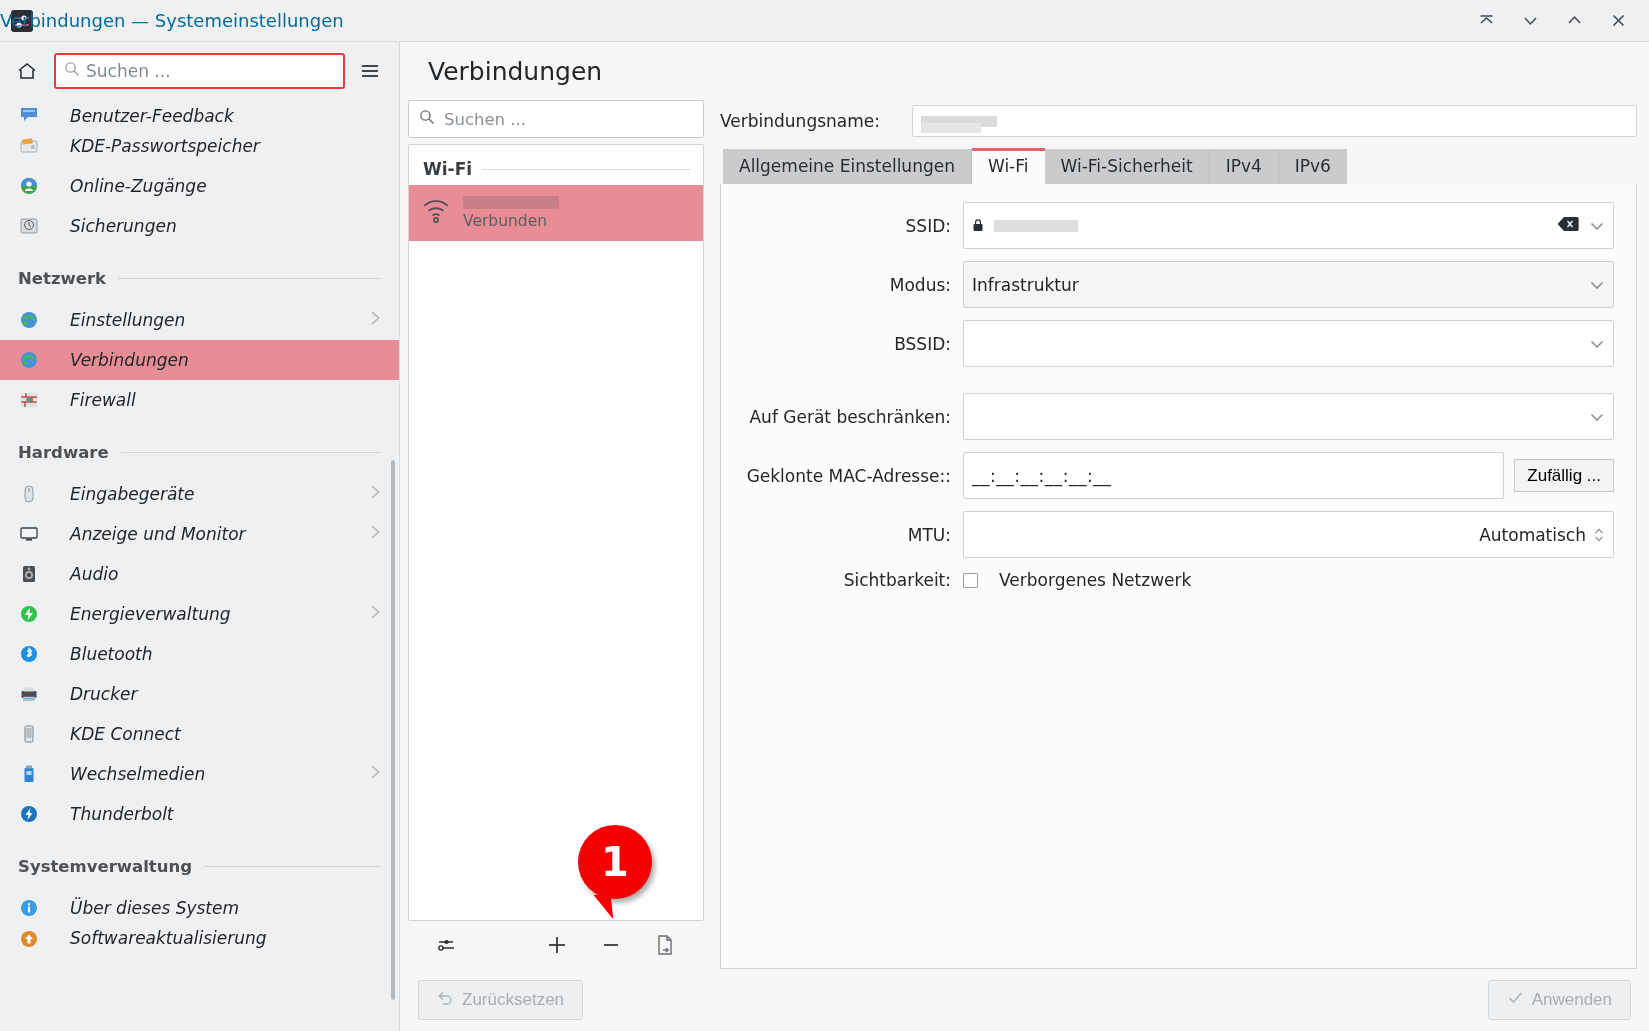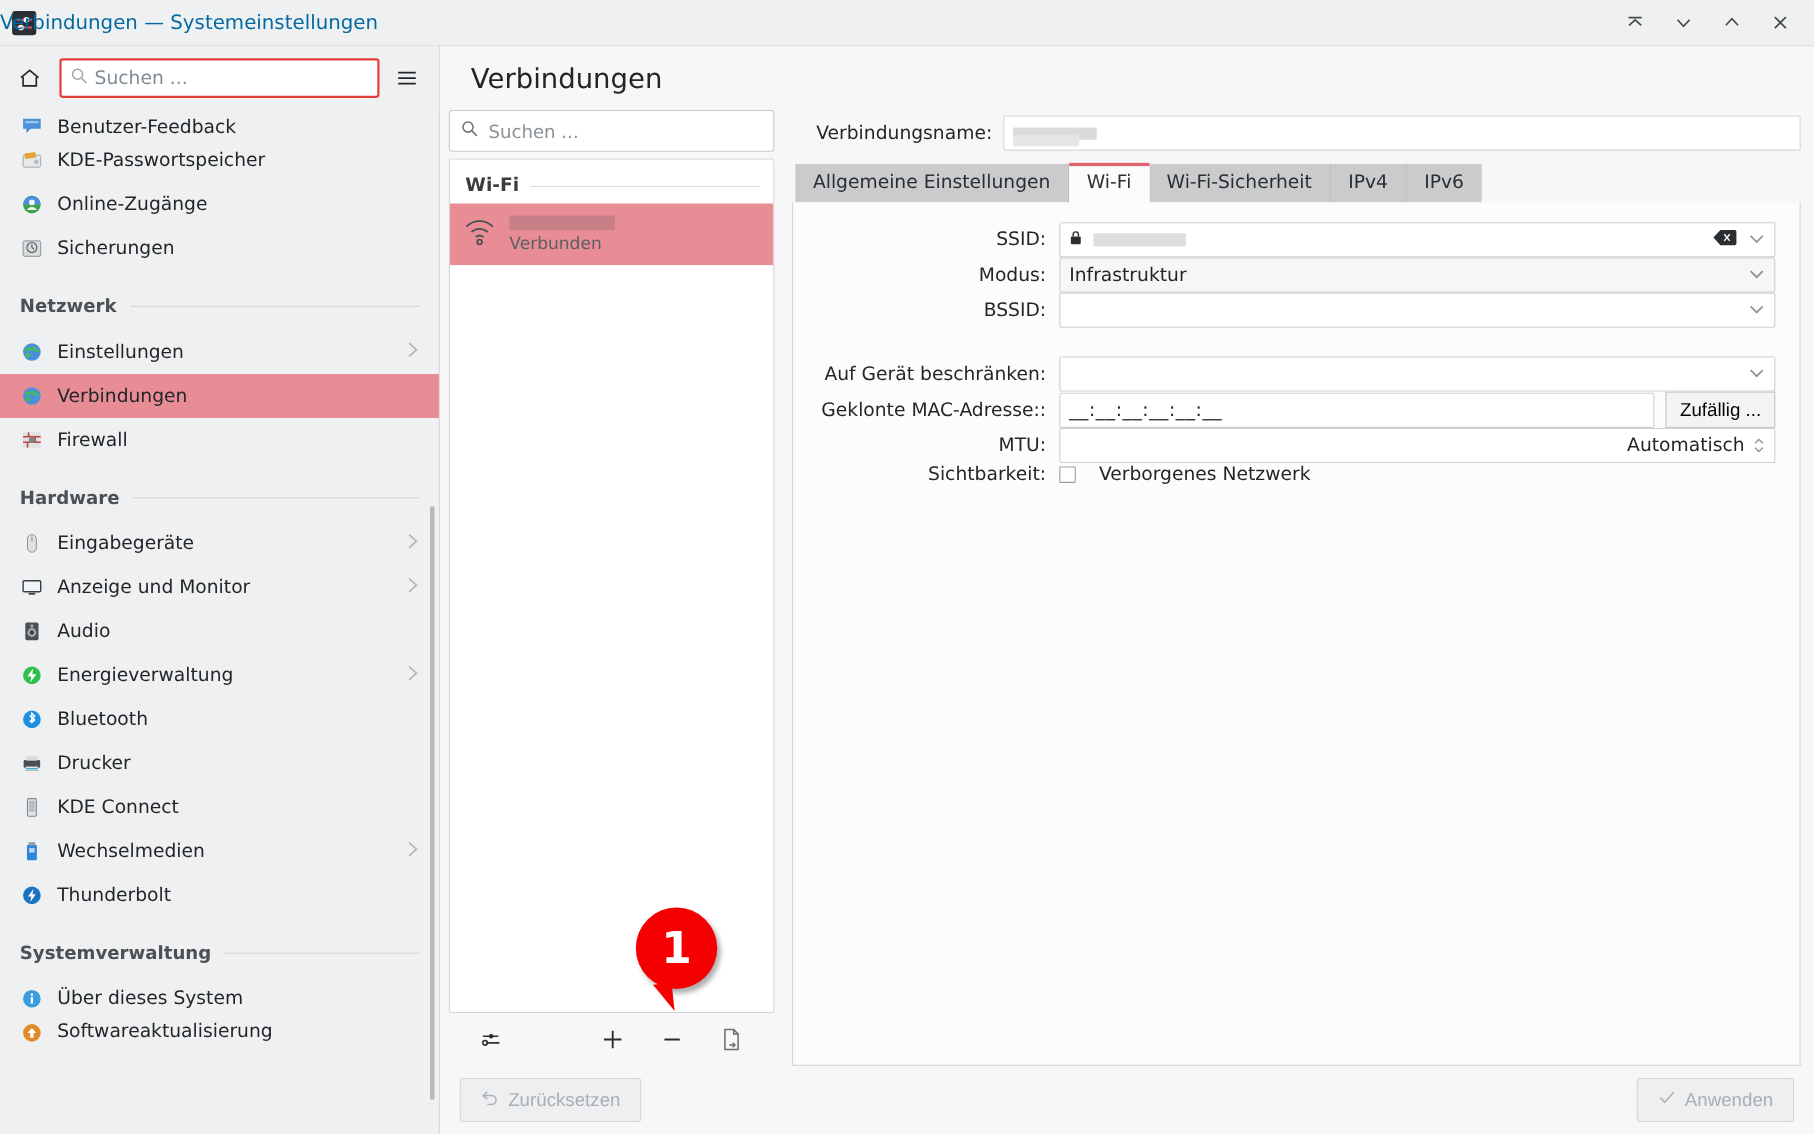--- a/index.html
+++ b/index.html
@@ -67,22 +67,22 @@
     color: #7f8c94; font-size: 17px;
     position: relative;
   }
   .hamb { width: 30px; height: 30px; display:flex; align-items:center; justify-content:center; cursor:pointer; }
   .sb-list {
     flex: 1; overflow: hidden; position: relative;
     padding-top: 0px;
   }
   .sb-item {
     height: 40px; display: flex; align-items: center;
-    padding: 0 18px 0 18px; gap: 12px; cursor: pointer;
-    font-size: 17px; color: #232629;
+    padding: 0 18px 0 18px; gap: 30px; cursor: pointer;
+    font-size: 17px; color: #232629; font-style: italic;
   }
   .sb-item.selected { background: #e88d95; }
   .sb-item .ico { width: 22px; height: 22px; flex: 0 0 22px; display:flex; align-items:center; justify-content:center; }
   .sb-item .lbl { flex: 1; white-space: nowrap; }
   .sb-item .chev { opacity: .45; font-size: 15px; }
   .sb-head {
     display: flex; align-items: center; gap: 12px;
     padding: 0 18px; height: 44px; margin-top: 10px;
   }
   .sb-head .t { font-weight: bold; font-size: 16.5px; color: #4d5154; white-space: nowrap; }
@@ -124,21 +124,21 @@
     height: 48px; display: flex; align-items: center;
     padding: 0 22px; position: relative;
   }
   .tb-btn { width: 34px; height: 34px; display:flex; align-items:center; justify-content:center; cursor:pointer; }
   .tb-spacer { flex: 1; }
   
   .form-panel {
     flex: 1; min-width: 0; display: flex; flex-direction: column; padding-left: 6px;
   }
   .row-name { display: flex; align-items: center; gap: 10px; height: 42px; }
-  .row-name label { font-size: 17px; width: 182px; text-align: right; }
+  .row-name label { font-size: 17px; width: 182px; text-align: left; }
   .name-field {
     flex: 1; height: 32px; background: #fff; border: 1px solid #d4d7d9;
     border-radius: 2px; display: flex; align-items: center; padding: 0 8px;
   }
   .name-field .redact-a { width: 76px; height: 11px; background: #d9dbdd; border-radius:1px; }
   .name-field .redact-b { width: 60px; height: 10px; background: #e4e6e8; border-radius:1px; margin-left: -76px; margin-top: 13px; }
   .tabs { display: flex; align-items: flex-end; margin-top: 6px; padding-left: 3px; }
   .tab {
     background: #c9cbcd; color: #2b2e31; font-size: 17px;
     padding: 7px 16px 8px 16px; cursor: pointer;
@@ -146,26 +146,26 @@
   }
   .tab.active {
     background: #fcfcfc; border-top: 3px solid #e0636f;
     padding-top: 5px; position: relative; z-index: 2;
     border-right: none;
   }
   .tab-panel {
     flex: 1; background: #fcfcfc; border: 1px solid #d3d6d8;
     border-top: none; padding: 18px 22px 10px 0; min-height: 0;
   }
-  .frow { display: flex; align-items: center; gap: 10px; margin-bottom: 0; }
+  .frow { display: flex; align-items: center; gap: 10px; margin-bottom: 12px; }
   .frow > label {
     width: 232px; flex: 0 0 232px; text-align: right; font-size: 17px; padding-right: 2px;
   }
   .ctl {
-    flex: 1; height: 32px; border: 1px solid #ccd0d3; border-radius: 2px;
+    flex: 1; height: 47px; border: 1px solid #ccd0d3; border-radius: 2px;
     background: #fff; display: flex; align-items: center;
     padding: 0 8px; font-size: 17px; min-width: 0;
   }
   .ctl.combo { background: #f6f6f7; }
   .ctl.combo.plain { background: #fff; }
   .ctl .grow { flex: 1; min-width: 0; display:flex; align-items:center; gap:6px; }
   .chev-dn { flex: 0 0 auto; opacity: .62; margin-left: 6px; }
   .lock-ico { flex: 0 0 auto; }
   .ssid-redact { width: 84px; height: 12px; background: #dcdee0; border-radius: 1px; margin-left: 4px; }
   .clear-ico { flex: 0 0 auto; margin-right: 4px; }

